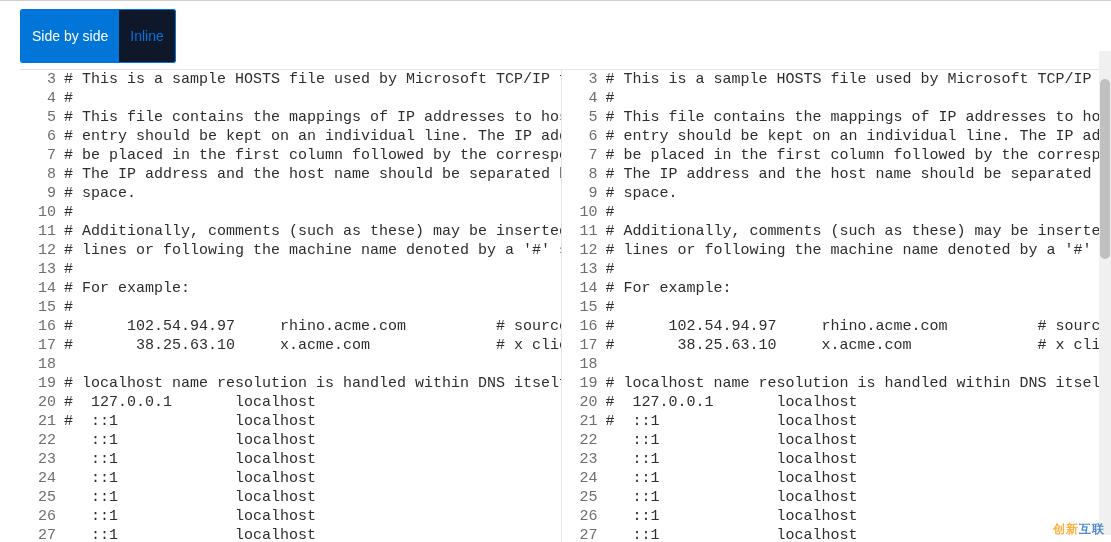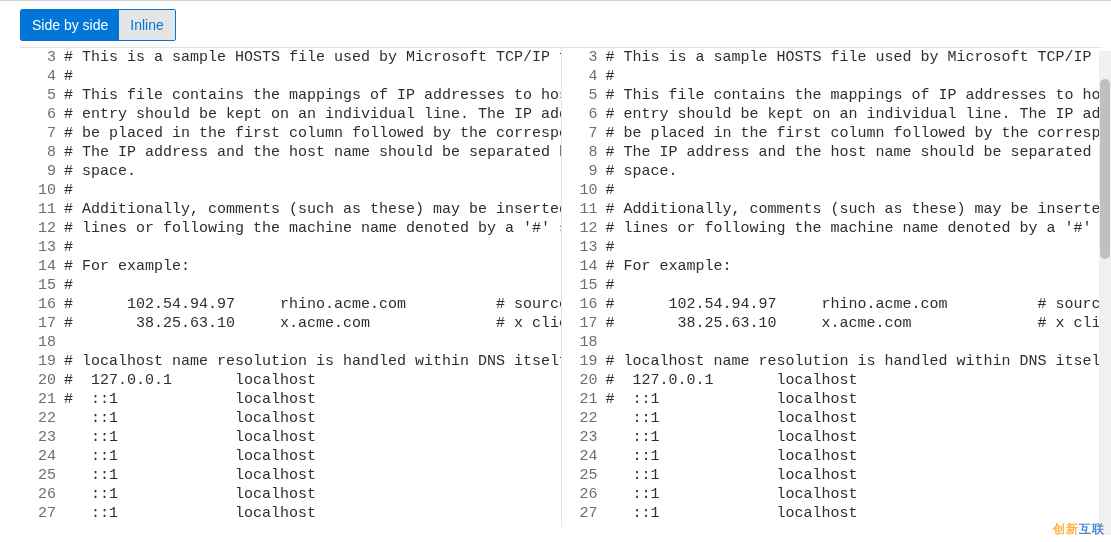--- a/index.html
+++ b/index.html
@@ -23,30 +23,30 @@
   }
   .seg {
     display: flex;
     border: 1px solid #0275d8;
     border-radius: 2px;
     overflow: hidden;
     font-family: -apple-system, BlinkMacSystemFont, "Segoe UI", sans-serif;
     font-size: 14px;
   }
   .seg div {
-    padding: 7px 11px;
+    padding: 18px 11px;
     cursor: pointer;
     white-space: nowrap;
   }
   .seg .active {
     background: #0275d8;
     color: #fff;
   }
   .seg .inactive {
-    background: #e5e5e5;
+    background: #0f172a;
     color: #0275d8;
   }
   .diff {
     display: flex;
     width: 1082px;
     margin-left: 20px;
     height: 480px;
     border-top: 1px solid #e4e4e4;
     position: relative;
   }

